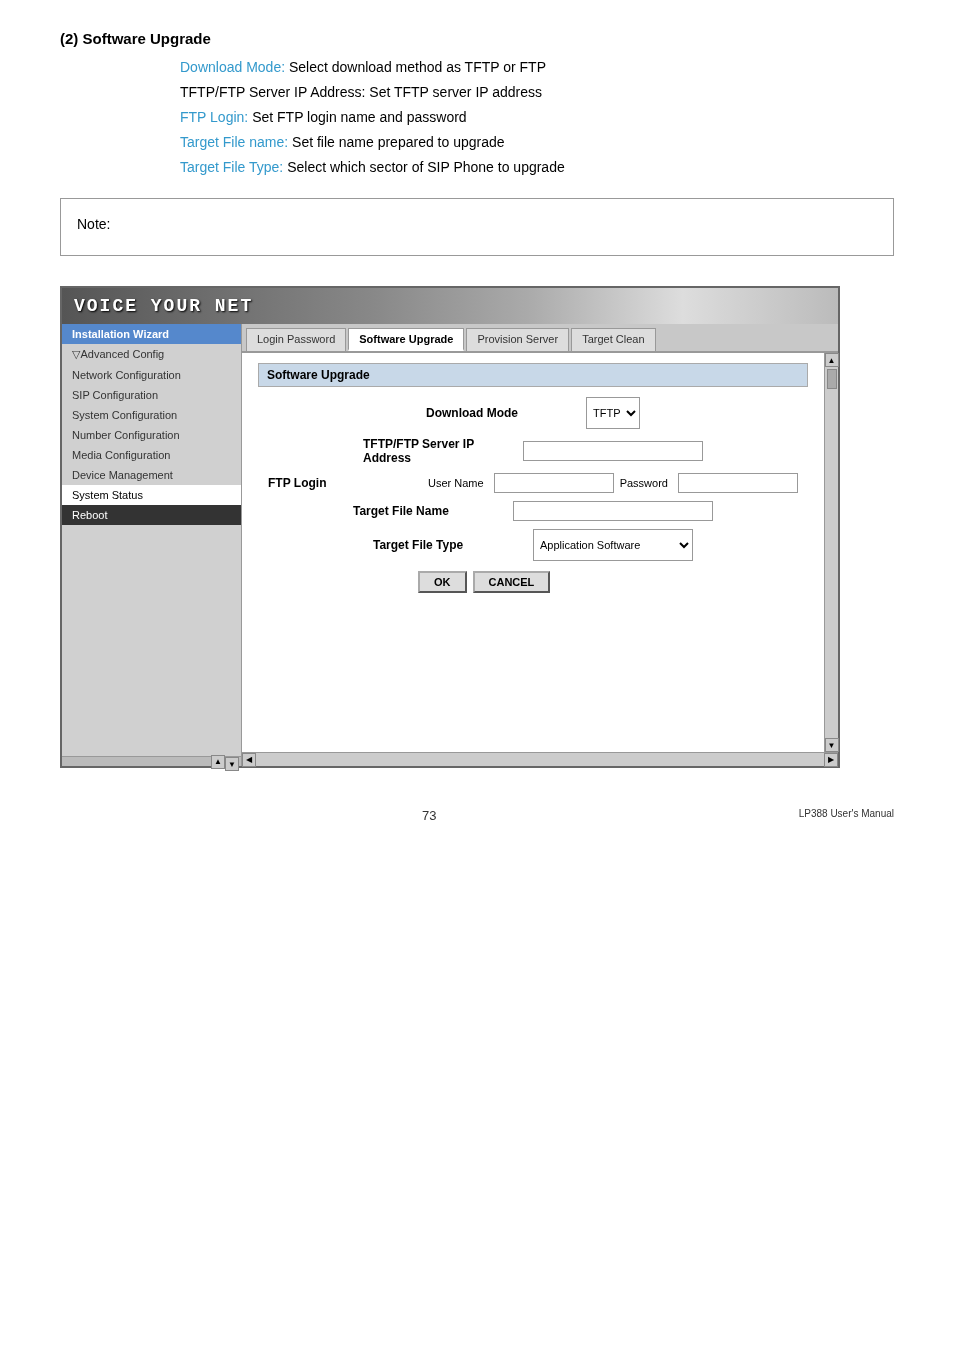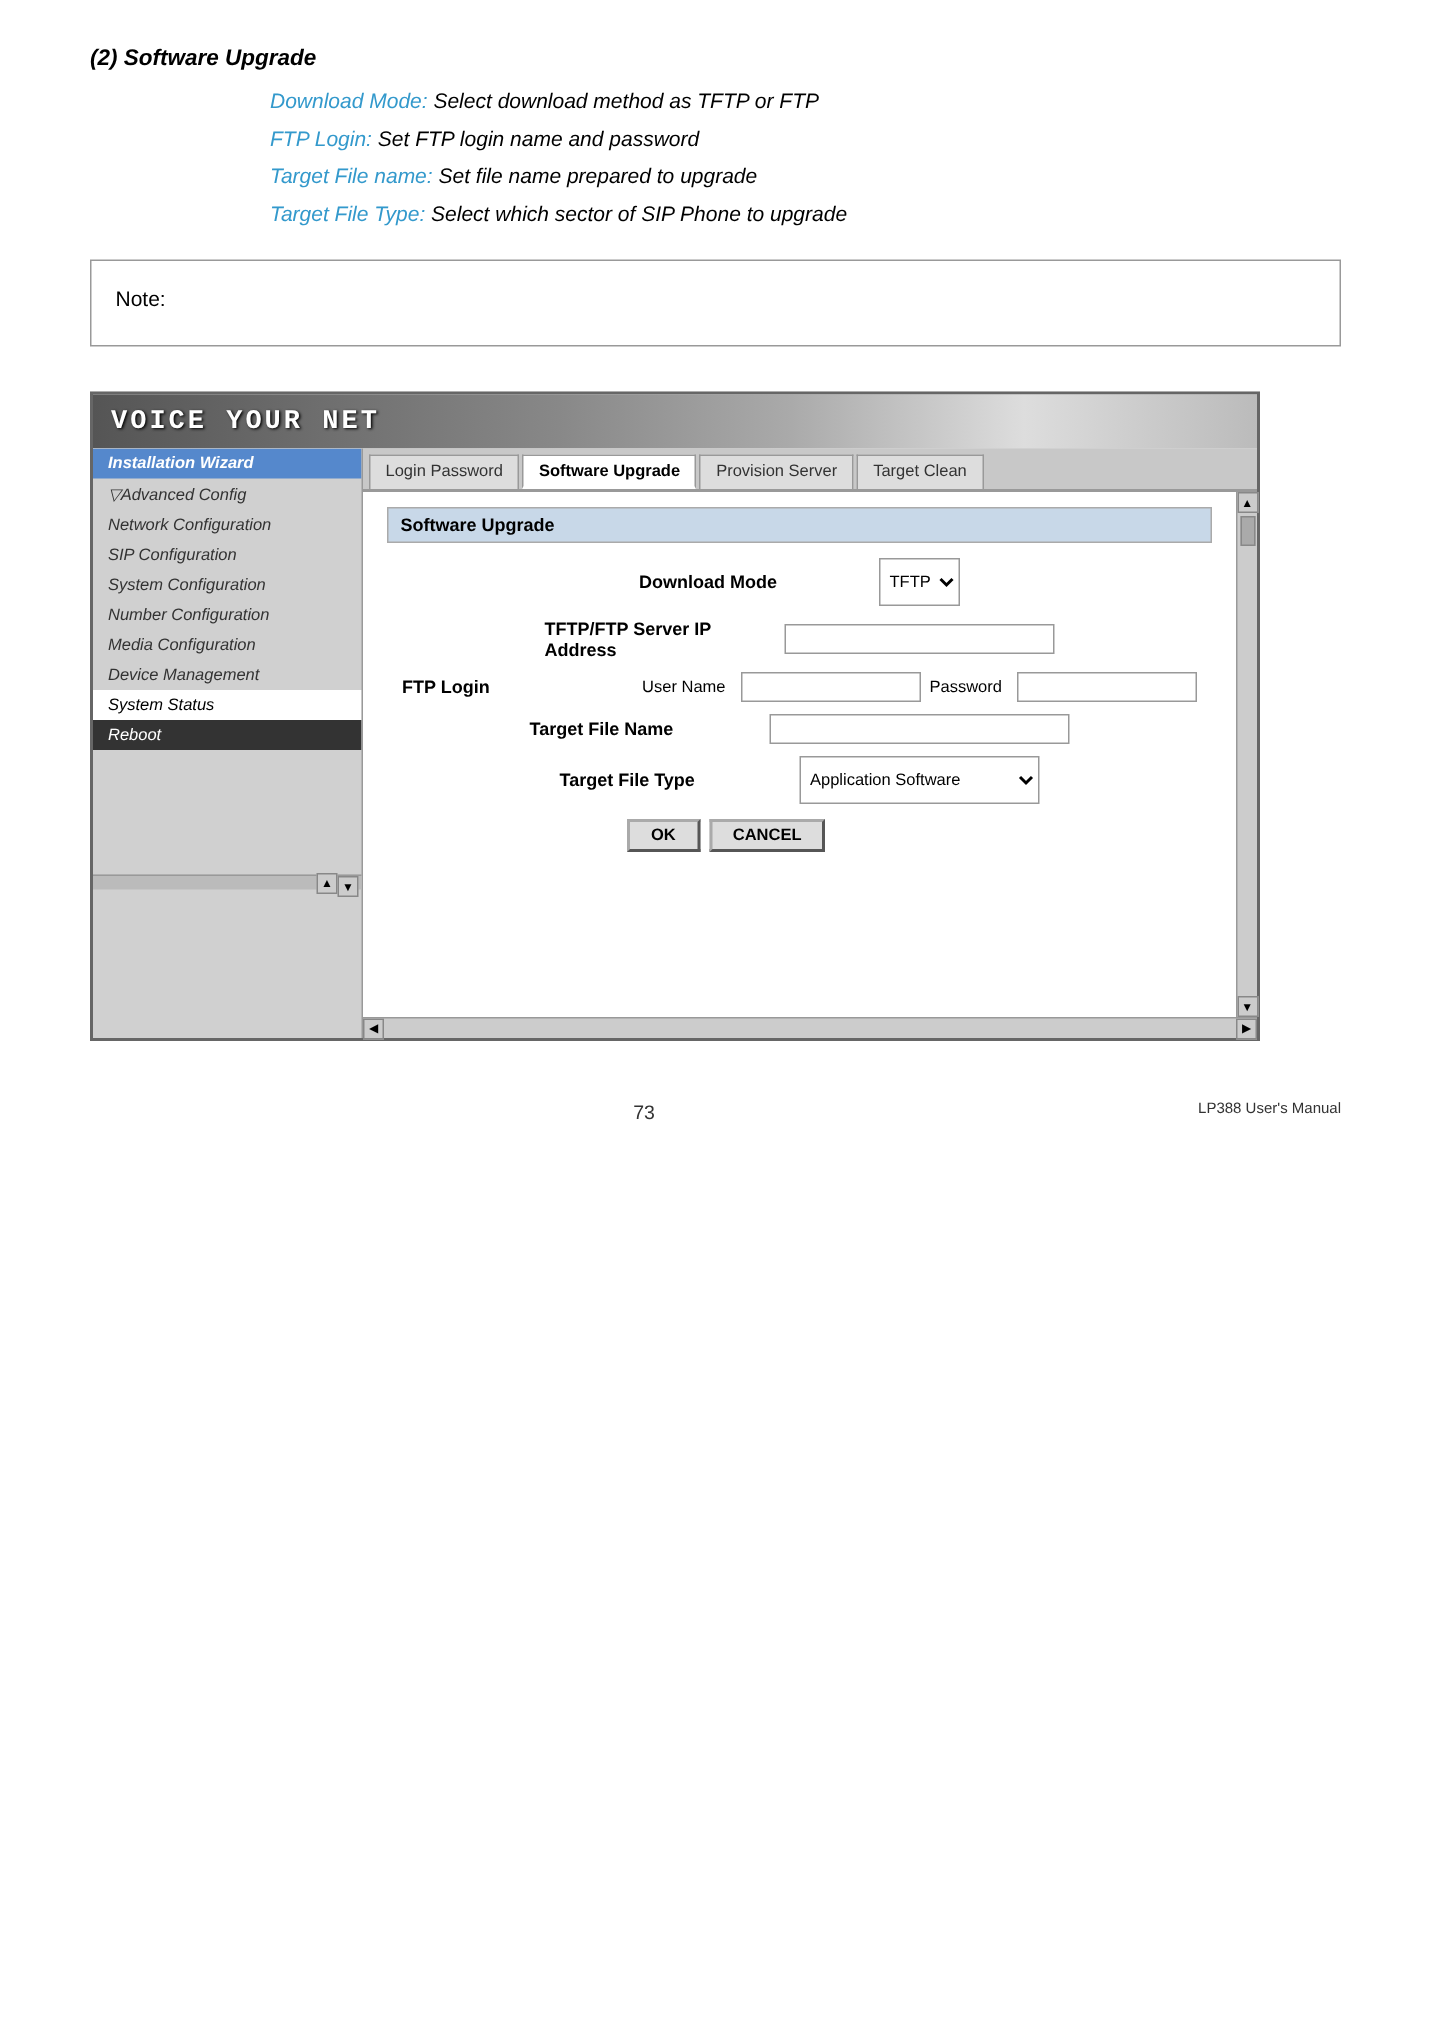--- a/index.html
+++ b/index.html
@@ -6,21 +6,20 @@
     body {
       font-family: Arial, sans-serif;
       font-size: 14px;
       background: #fff;
       padding: 30px 60px;
       color: #000;
     }
 
     .doc-section {
       margin-bottom: 12px;
-      font-style: italic;
     }
 
     .section-title {
       font-weight: bold;
       font-size: 15px;
       margin-bottom: 10px;
     }
 
     .content-block {
       margin-left: 120px;
@@ -107,23 +106,22 @@
 
     .sidebar-item.advanced {
       color: #333;
       font-size: 11px;
       display: flex;
       align-items: center;
       gap: 4px;
     }
 
     .sidebar-scroll-area {
-      height: 284px;
+      height: 432px;
       overflow: hidden;
-      font-style: italic;
     }
 
     .sidebar-bottom-scrollbar {
       height: 10px;
       background: #bbb;
       display: flex;
       align-items: center;
       justify-content: flex-end;
       padding-right: 2px;
       border-top: 1px solid #999;
@@ -312,20 +310,23 @@
 </head>
 <body>
 
 <div class="doc-section">
   <div class="section-title">(2) Software Upgrade</div>
 
   <div class="content-block">
     <div class="content-line">
       <span class="blue-label">Download Mode:</span>
       <span> Select download method as TFTP or FTP</span>
+    </div>
+    <div class="content-line">
+      <span>TFTP/FTP Server IP Address: Set TFTP server IP address</span>
     </div>
     <div class="content-line">
       <span class="blue-label">FTP Login:</span>
       <span> Set FTP login name and password</span>
     </div>
     <div class="content-line">
       <span class="blue-label">Target File name:</span>
       <span> Set file name prepared to upgrade</span>
     </div>
     <div class="content-line">

